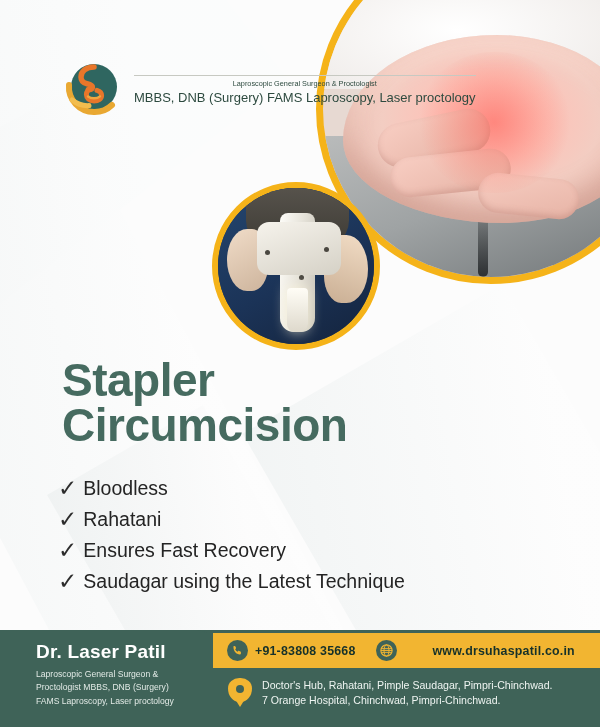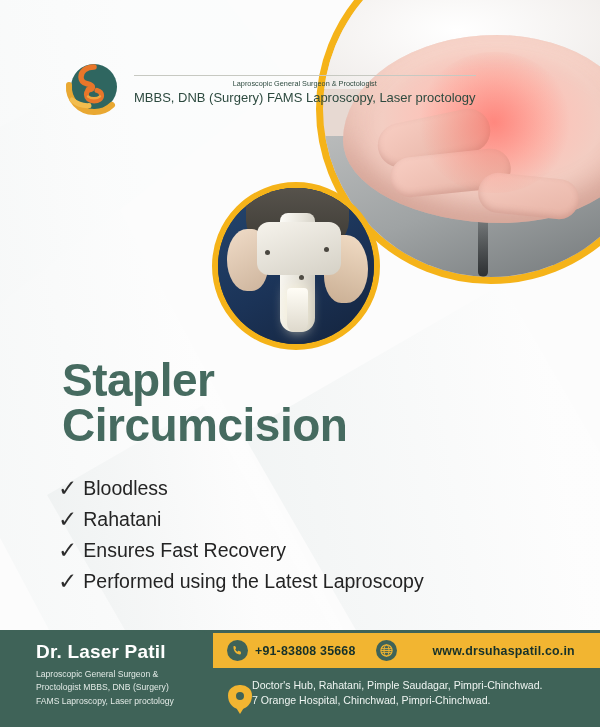--- a/index.html
+++ b/index.html
@@ -94,21 +94,21 @@
   .doc-sub{position:absolute;left:36px;top:38px;width:172px;font-size:8.6px;color:#e2eae6;
     line-height:1.55;}
   .yellow-bar{position:absolute;left:213px;top:3px;width:387px;height:35px;background:#f2b531;
     display:flex;align-items:center;}
   .chip{display:flex;align-items:center;gap:7px;}
   .chip-icon{width:21px;height:21px;border-radius:50%;background:#3f6358;
     display:flex;align-items:center;justify-content:center;flex:0 0 21px;}
   .chip-text{font-size:12.4px;font-weight:bold;color:#16312a;letter-spacing:.2px;white-space:nowrap;}
   .phone-chip{margin-left:14px;}
   .web-chip{margin-left:20px;gap:36px;}
-  .addr{position:absolute;left:228px;top:48px;display:flex;align-items:flex-end;}
+  .addr{position:absolute;left:228px;top:48px;display:flex;align-items:flex-start;gap:10px;}
   .pin{width:24px;height:24px;border-radius:50% 50% 50% 50%/46% 46% 60% 60%;background:#f2b531;
     position:relative;flex:0 0 24px;}
   .pin:after{content:"";position:absolute;left:50%;top:30%;width:8px;height:8px;margin-left:-4px;
     background:#3f6358;border-radius:50%;}
   .pin-tail{position:absolute;left:50%;bottom:-5px;width:0;height:0;margin-left:-5px;
     border-left:5px solid transparent;border-right:5px solid transparent;border-top:8px solid #f2b531;}
   .addr-lines{display:flex;flex-direction:column;}
   .addr-line{font-size:10.6px;color:#eef4f1;line-height:1.45;white-space:nowrap;}
 </style>
 </head>
@@ -177,21 +177,21 @@
     <div class="bullet">
       <span class="tick">✓</span>
       <span class="btxt">Rahatani</span>
     </div>
     <div class="bullet">
       <span class="tick">✓</span>
       <span class="btxt">Ensures Fast Recovery</span>
     </div>
     <div class="bullet">
       <span class="tick">✓</span>
-      <span class="btxt">Performed using the Latest Laproscopy</span>
+      <span class="btxt">Saudagar using the Latest Technique</span>
     </div>
   </div>
 
   <div class="footer">
 
     <div class="yellow-bar">
       <div class="chip phone-chip">
         <span class="chip-icon">
           <svg viewBox="0 0 24 24" width="13" height="13" aria-hidden="true">
             <path d="M6.6 3.5c.7 0 1.3.4 1.6 1l1 2.3c.3.7.1 1.5-.5 2l-1 .8c.9 2 2.5 3.6 4.5 4.6l.8-1c.5-.6 1.3-.8 2-.5l2.3 1c.6.3 1 .9 1 1.6v2.3c0 1-.8 1.8-1.8 1.7C9.4 19 4.9 14.5 4.4 5.3c0-1 .8-1.8 1.8-1.8z" fill="#f2b531"></path>

